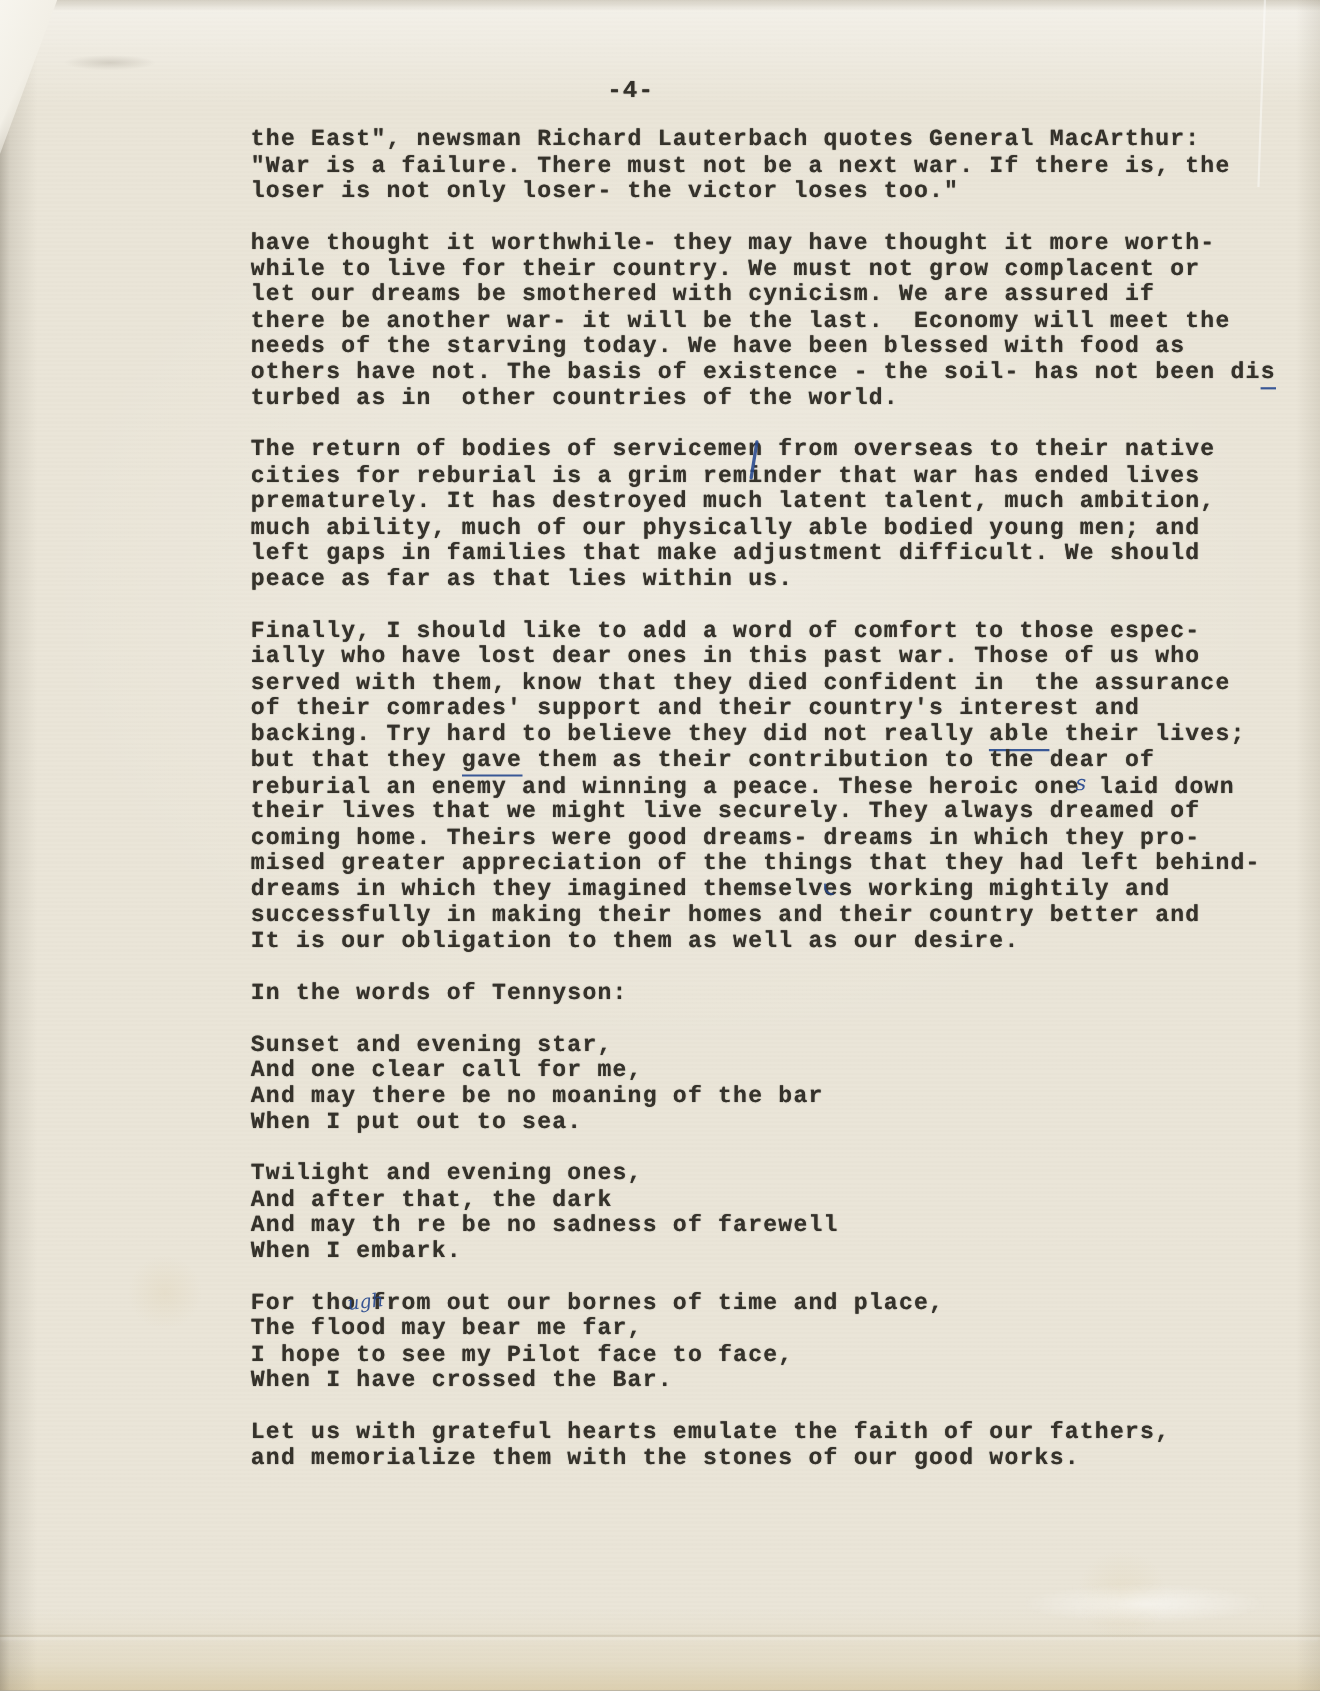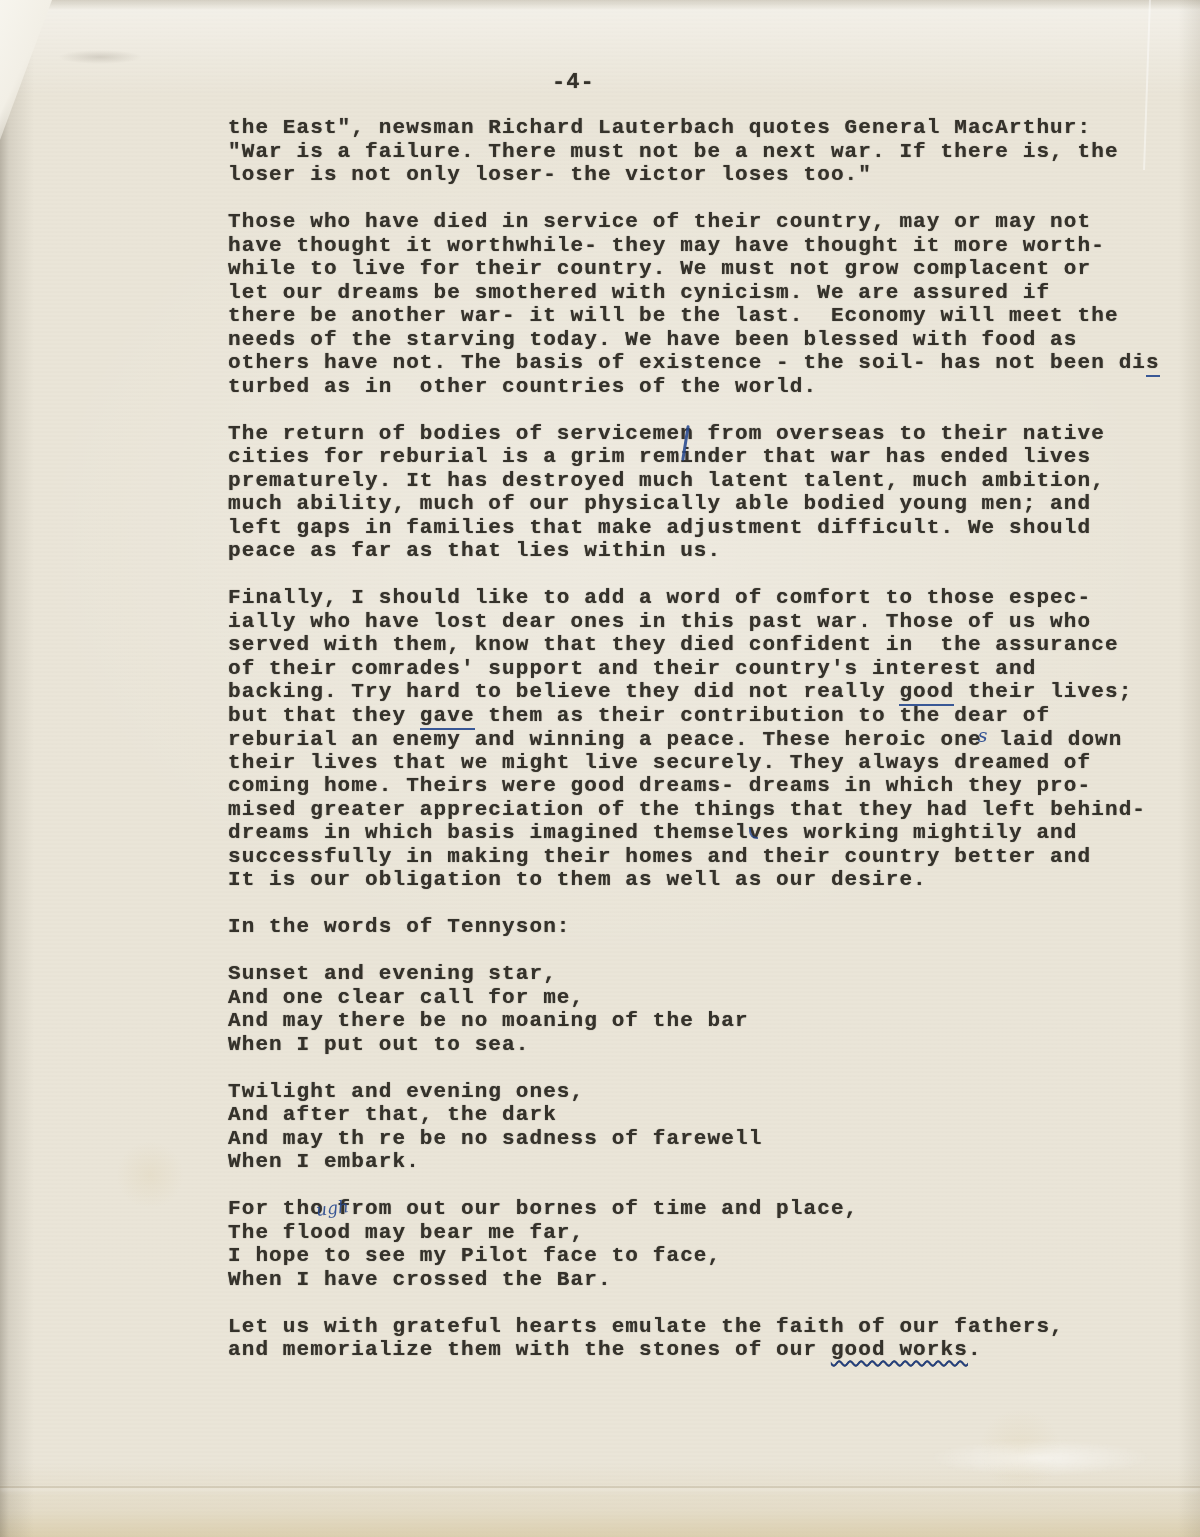--- a/index.html
+++ b/index.html
@@ -47,21 +47,20 @@
   .text{
     position:absolute;left:228px;top:116px;width:965px;
     font-size:21px;font-weight:700;letter-spacing:1.1px;
     color:#35322b;text-shadow:0 0 1px rgba(53,50,43,0.8);
   }
   .para{margin:0 0 23.5px 0;padding:0;}
   .line{height:23.5px;line-height:23.5px;white-space:pre;}
   
   .ink-u{border-bottom:2.5px solid rgba(38,72,142,0.9);padding-bottom:1px;}
   .ink-wavy{
-    text-decoration:underline;
     text-decoration-style:wavy;
     text-decoration-color:rgba(30,62,132,0.9);
     text-decoration-thickness:2px;
     text-underline-offset:5px;
   }
   .stroke-wrap{position:relative;display:inline-block;width:0;}
   .pen-stroke{
     position:absolute;left:-10px;top:-14px;width:2.5px;height:36px;
     background:rgba(38,72,142,0.88);transform:rotate(9deg);border-radius:2px;
   }
@@ -98,21 +97,20 @@
 
   <div class="text">
 
     <div class="para">
       <div class="line">the East", newsman Richard Lauterbach quotes General MacArthur:</div>
       <div class="line">"War is a failure. There must not be a next war. If there is, the</div>
       <div class="line">loser is not only loser- the victor loses too."</div>
     </div>
 
     <div class="para">
-      <div class="line">Those who have died in service of their country, may or may not</div>
       <div class="line">have thought it worthwhile- they may have thought it more worth-</div>
       <div class="line">while to live for their country. We must not grow complacent or</div>
       <div class="line">let our dreams be smothered with cynicism. We are assured if</div>
       <div class="line">there be another war- it will be the last.  Economy will meet the</div>
       <div class="line">needs of the starving today. We have been blessed with food as</div>
       <div class="line"><span>others have not. The basis of existence - the soil- has not been di</span><span class="ink-u">s</span></div>
       <div class="line">turbed as in  other countries of the world.</div>
     </div>
 
     <div class="para">
@@ -122,27 +120,27 @@
       <div class="line">much ability, much of our physically able bodied young men; and</div>
       <div class="line">left gaps in families that make adjustment difficult. We should</div>
       <div class="line">peace as far as that lies within us.</div>
     </div>
 
     <div class="para">
       <div class="line">Finally, I should like to add a word of comfort to those espec-</div>
       <div class="line">ially who have lost dear ones in this past war. Those of us who</div>
       <div class="line">served with them, know that they died confident in  the assurance</div>
       <div class="line">of their comrades' support and their country's interest and</div>
-      <div class="line"><span>backing. Try hard to believe they did not really </span><span class="ink-u">good</span><span> their lives;</span></div>
+      <div class="line"><span>backing. Try hard to believe they did not really </span><span class="ink-u">able</span><span> their lives;</span></div>
       <div class="line"><span>but that they </span><span class="ink-u">gave</span><span> them as their contribution to the dear of</span></div>
       <div class="line"><span>reburial an enemy and winning a peace. These heroic one</span><span class="ink-s">s</span><span> laid down</span></div>
       <div class="line">their lives that we might live securely. They always dreamed of</div>
       <div class="line">coming home. Theirs were good dreams- dreams in which they pro-</div>
       <div class="line"><span>mised greater appreciation of the thing</span><span class="gtail-wrap"><span class="gtail"></span></span><span>s that they had left behind-</span></div>
-      <div class="line">dreams in which basis imagined themselves working mightily and</div>
+      <div class="line">dreams in which they imagined themselves working mightily and</div>
       <div class="line">successfully in making their homes and their country better and</div>
       <div class="line">It is our obligation to them as well as our desire.</div>
     </div>
 
     <div class="para">
       <div class="line">In the words of Tennyson:</div>
     </div>
 
     <div class="para">
       <div class="line">Sunset and evening star,</div>

